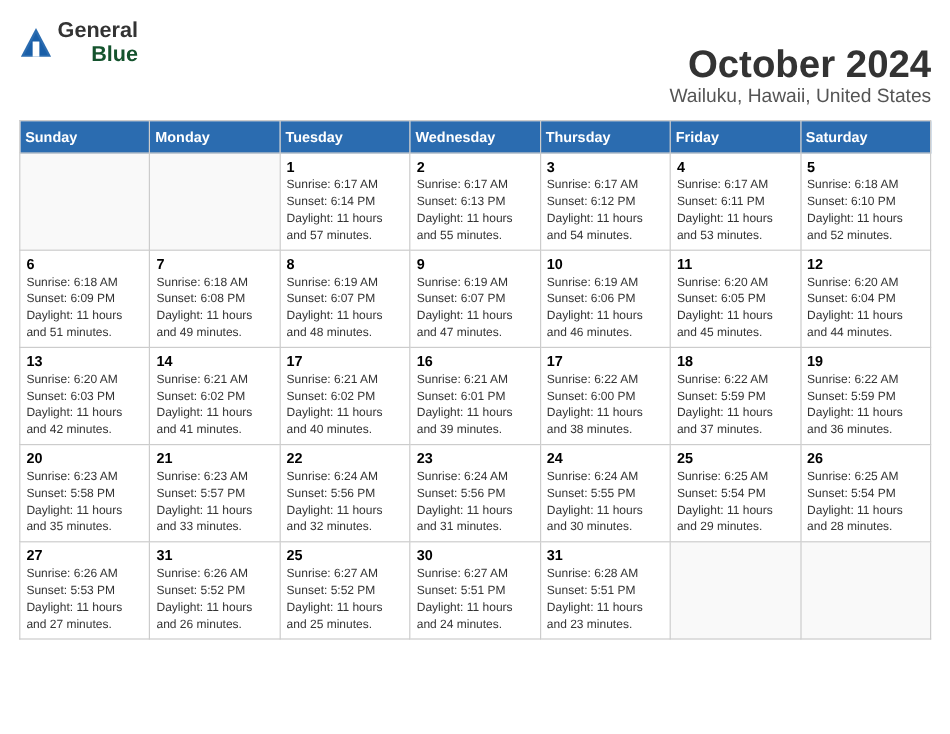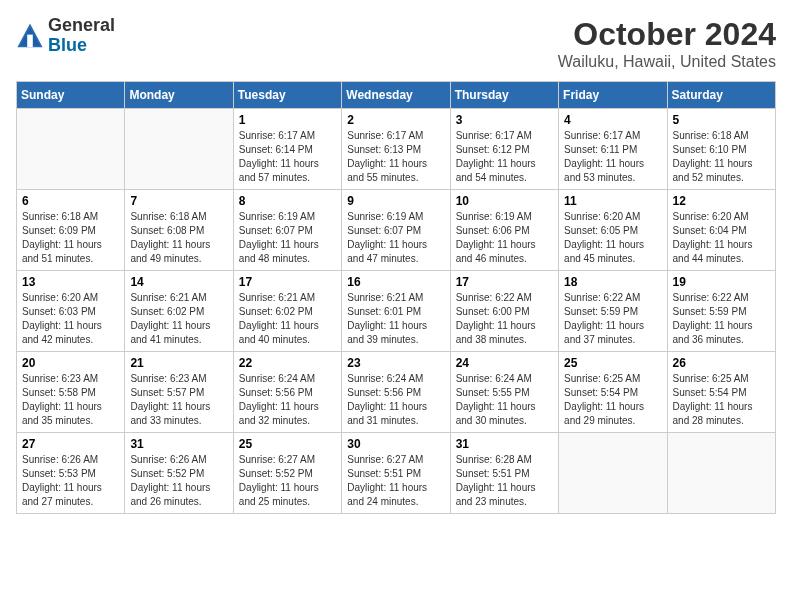--- a/index.html
+++ b/index.html
@@ -22,28 +22,29 @@
       align-items: center;
     }
     .logo-text {
       display: flex;
       flex-direction: column;
       font-size: 18px;
       font-weight: bold;
       line-height: 1.1;
     }
     .logo-general { color: #333; }
-    .logo-blue { color: #0369a1; }
+    .logo-blue { color: #14532d; text-align: right; }
     .logo-icon {
       width: 28px;
       height: 28px;
       margin-right: 4px;
     }
     .title-block {
       text-align: right;
+      margin-top: 19px;
     }
     .month-year {
       font-size: 32px;
       font-weight: bold;
       color: #333;
     }
     .location {
       font-size: 16px;
       color: #555;
     }

